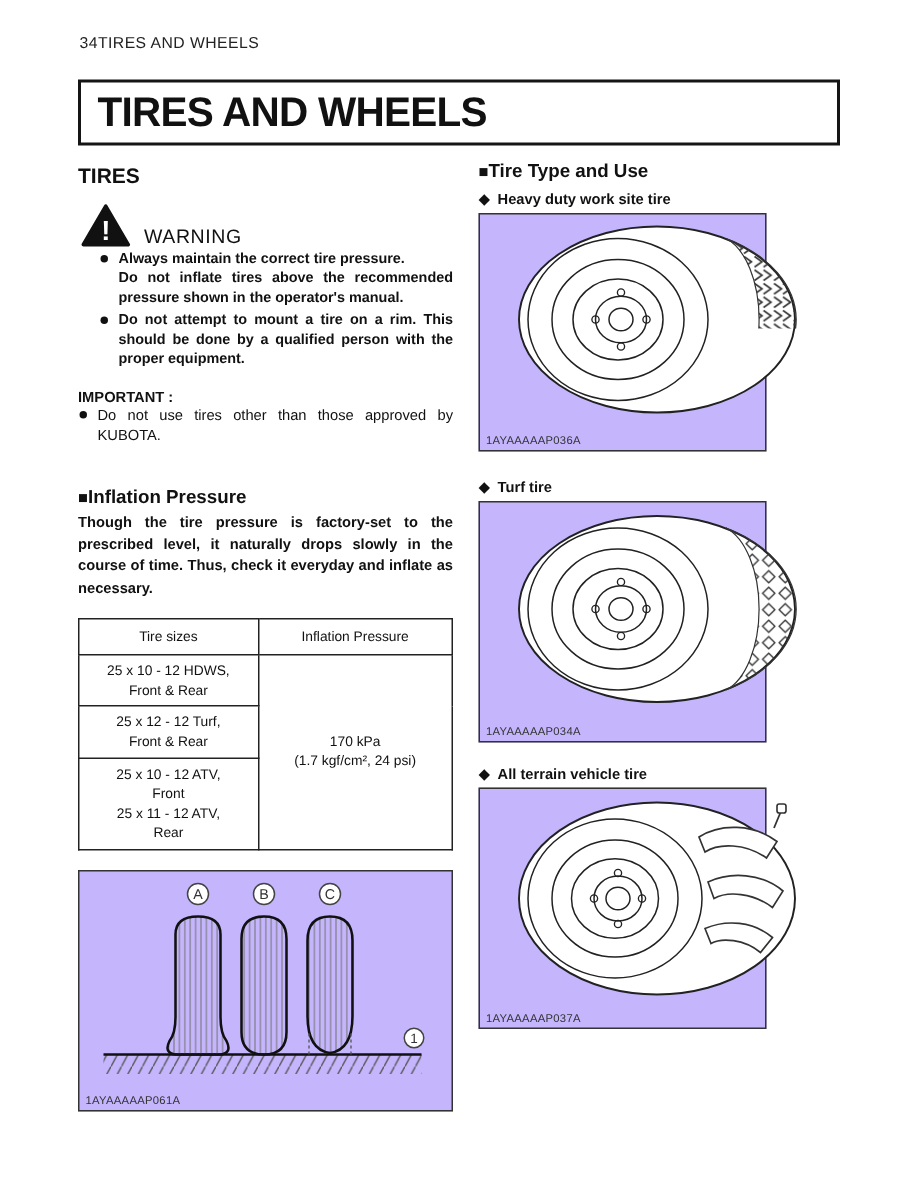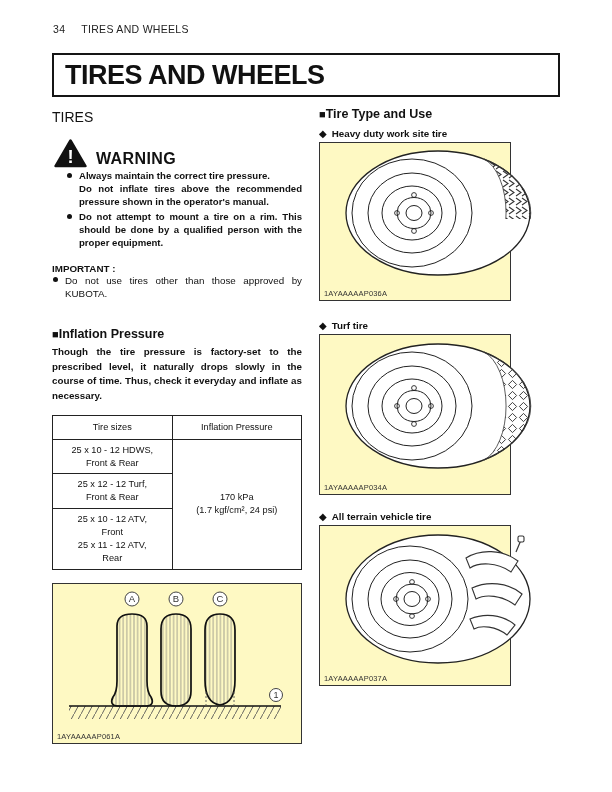--- a/index.html
+++ b/index.html
@@ -3,63 +3,63 @@
 <meta charset="utf-8">
 <style>
   html,body{margin:0;padding:0;}
   body{
     width:612px;height:792px;background:#ffffff;color:#111;
     font-family:"Liberation Sans","DejaVu Sans",sans-serif;
     position:relative;overflow:hidden;
   }
   .running-header{
     position:absolute;top:23px;left:53px;
-    font-size:10.5px;letter-spacing:0.3px;display:flex;gap:16px;color:#222;
+    font-size:10.5px;letter-spacing:0.3px;display:flex;color:#222;
   }
   .title-box{
     position:absolute;left:52px;top:53px;width:504px;height:40px;
     border:2px solid #151515;display:flex;align-items:center;
   }
   .title-box .chapter-title{
     font-size:27px;font-weight:bold;letter-spacing:-0.5px;padding-left:11px;
     transform:scaleY(1.02);
   }
   .columns{
     position:absolute;left:52px;top:107px;width:508px;display:flex;gap:17px;
   }
   .col-left{width:250px;}
   .col-right{width:192px;}
 
-  .sec-heading{font-size:14px;font-weight:normal;margin:2px 0 6px 0;}
+  .sec-heading{font-size:14px;font-weight:bold;margin:2px 0 6px 0;}
   .sub-heading{font-size:12.5px;font-weight:bold;margin:0;}
   .sub-heading .marker{font-size:11px;}
 
   .warning-head{display:flex;align-items:flex-end;gap:9px;margin:2px 0 2px 2px;}
-  .warning-word{font-size:16px;font-weight:bold;letter-spacing:0.4px;line-height:1;padding-bottom:1px;margin-top:20px;}
+  .warning-word{font-size:13px;font-weight:normal;letter-spacing:0.4px;line-height:1;padding-bottom:1px;margin-top:20px;}
   .warning-body{margin-left:14px;}
   .warn-intro{font-size:9.6px;font-weight:bold;margin-bottom:2px;}
   .blist{margin:0;padding:0;list-style:none;}
   .blist li{position:relative;padding-left:13px;margin-bottom:2px;}
   .blist .dot{position:absolute;left:1px;top:3px;width:5px;height:5px;border-radius:50%;background:#111;}
   .warn-line{font-size:9.6px;font-weight:bold;line-height:1.35;text-align:justify;}
   .imp-label{font-size:9.8px;font-weight:bold;margin-top:13px;}
   .imp-line{font-size:9.8px;line-height:1.35;text-align:justify;}
 
   .inflation-heading{margin-top:27px;}
   .body-par{font-size:9.8px;line-height:1.5;text-align:justify;margin-top:4px;font-weight:bold;}
 
   table.press{border-collapse:collapse;width:100%;margin-top:11px;}
   table.press td,table.press th{
     border:1.2px solid #222;font-size:9.2px;font-weight:normal;
     text-align:center;vertical-align:middle;padding:4px 2px;line-height:1.4;
   }
   table.press th{padding:5px 2px;}
   .c1{width:48%;}
 
-  .figure-frame{border:1.2px solid #333;position:relative;background:#fef9c3;}
+  .figure-frame{border:1.2px solid #333;position:relative;background:#c4b5fd;}
   .fig-code{position:absolute;left:4px;bottom:2px;font-size:7.5px;color:#333;letter-spacing:0.2px;}
 
   .diagram-frame{margin-top:13px;height:159px;}
   .captions{display:flex;margin-top:6px;font-size:8.2px;font-style:italic;color:#222;}
   .cap-ground{margin-left:4px;}
   .cap-legend{margin-left:66px;}
   .cap-legend div{margin-bottom:1px;}
 
   .tire-label{font-size:9.8px;font-weight:bold;display:flex;align-items:center;margin-top:7px;}
   .tire-label .marker{font-size:10px;margin-right:5px;}

